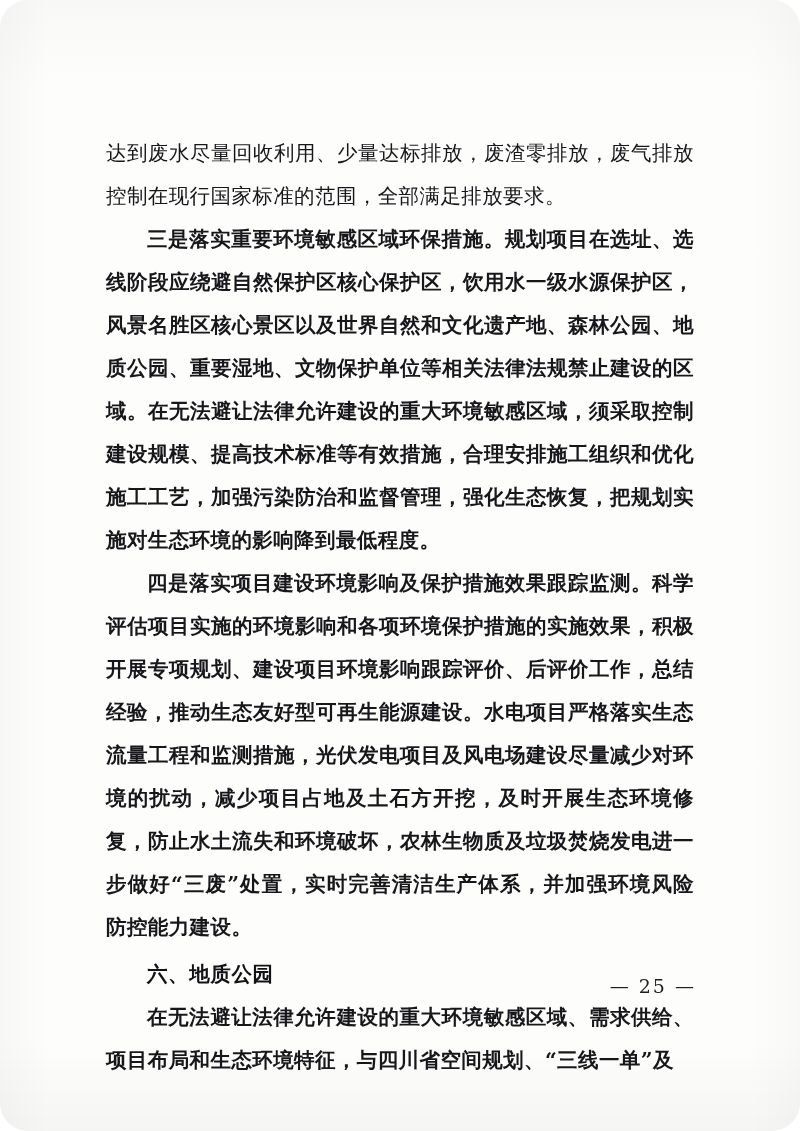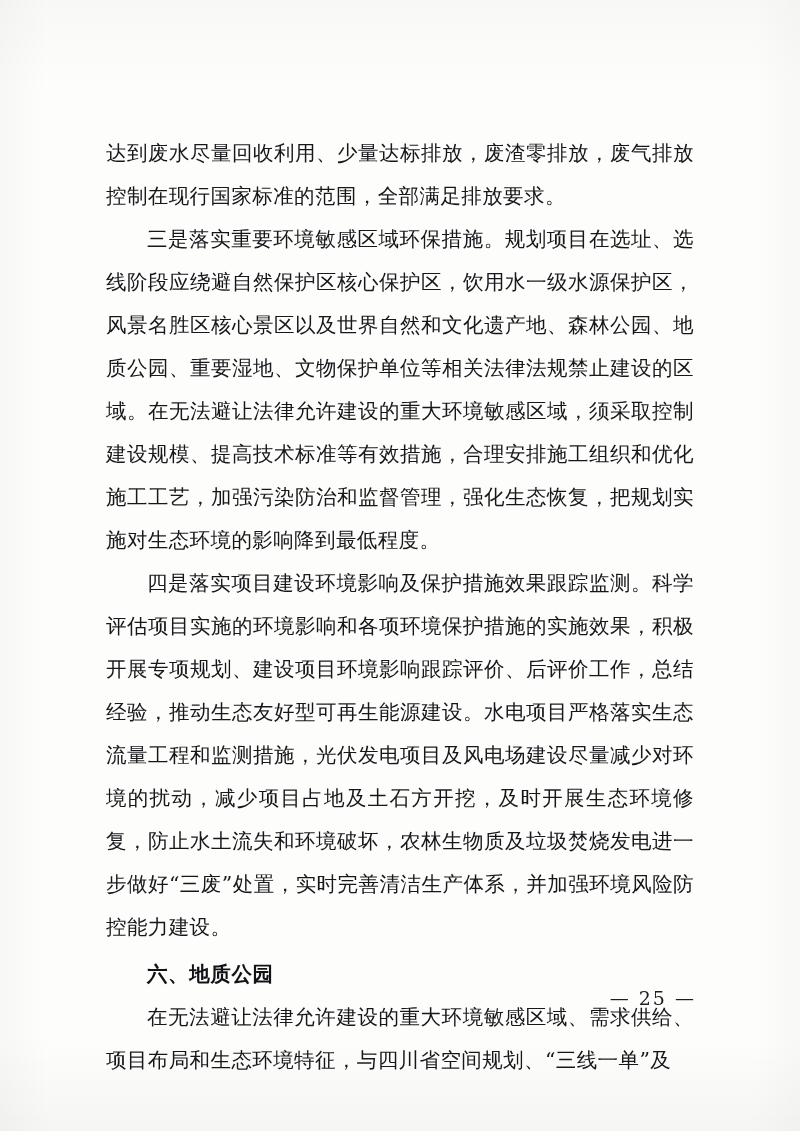--- a/index.html
+++ b/index.html
@@ -8,20 +8,21 @@
     background: #ffffff;
   }
   .page {
     position: relative;
     width: 800px;
     height: 1131px;
     background: #fdfdfb;
     overflow: hidden;
     font-family: "DejaVu Serif", serif;
     color: #1d1d22;
+    border-radius: 28px;
   }
   
   .page::before {
     content: "";
     position: absolute;
     inset: 0;
     background:
       linear-gradient(90deg, rgba(0,0,0,0.025) 0%, rgba(0,0,0,0) 6%, rgba(0,0,0,0) 94%, rgba(0,0,0,0.02) 100%),
       linear-gradient(180deg, rgba(0,0,0,0.02) 0%, rgba(0,0,0,0) 8%, rgba(0,0,0,0) 92%, rgba(0,0,0,0.03) 100%);
     pointer-events: none;
@@ -36,36 +37,37 @@
     margin: 0 0 0 0;
     font-size: 20.5px;
     line-height: 43px;
     letter-spacing: 0.4px;
     text-align: justify;
     text-justify: inter-ideograph;
     color: #17171b;
   }
   .indent {
     text-indent: 41px;
+    font-weight: bold;
   }
   .heading {
     margin: 0;
     font-size: 20.5px;
     line-height: 43px;
     letter-spacing: 0.6px;
     font-weight: bold;
     text-indent: 41px;
     color: #121216;
     font-family: "DejaVu Sans", sans-serif;
   }
   .spacer-sm { height: 4px; }
   .page-number {
     position: absolute;
     right: 104px;
-    bottom: 122px;
+    bottom: 134px;
     font-size: 19px;
     letter-spacing: 2px;
     color: #1d1d22;
     font-family: "DejaVu Serif", serif;
   }
 </style>
 </head>
 <body>
 
 <div class="page">

